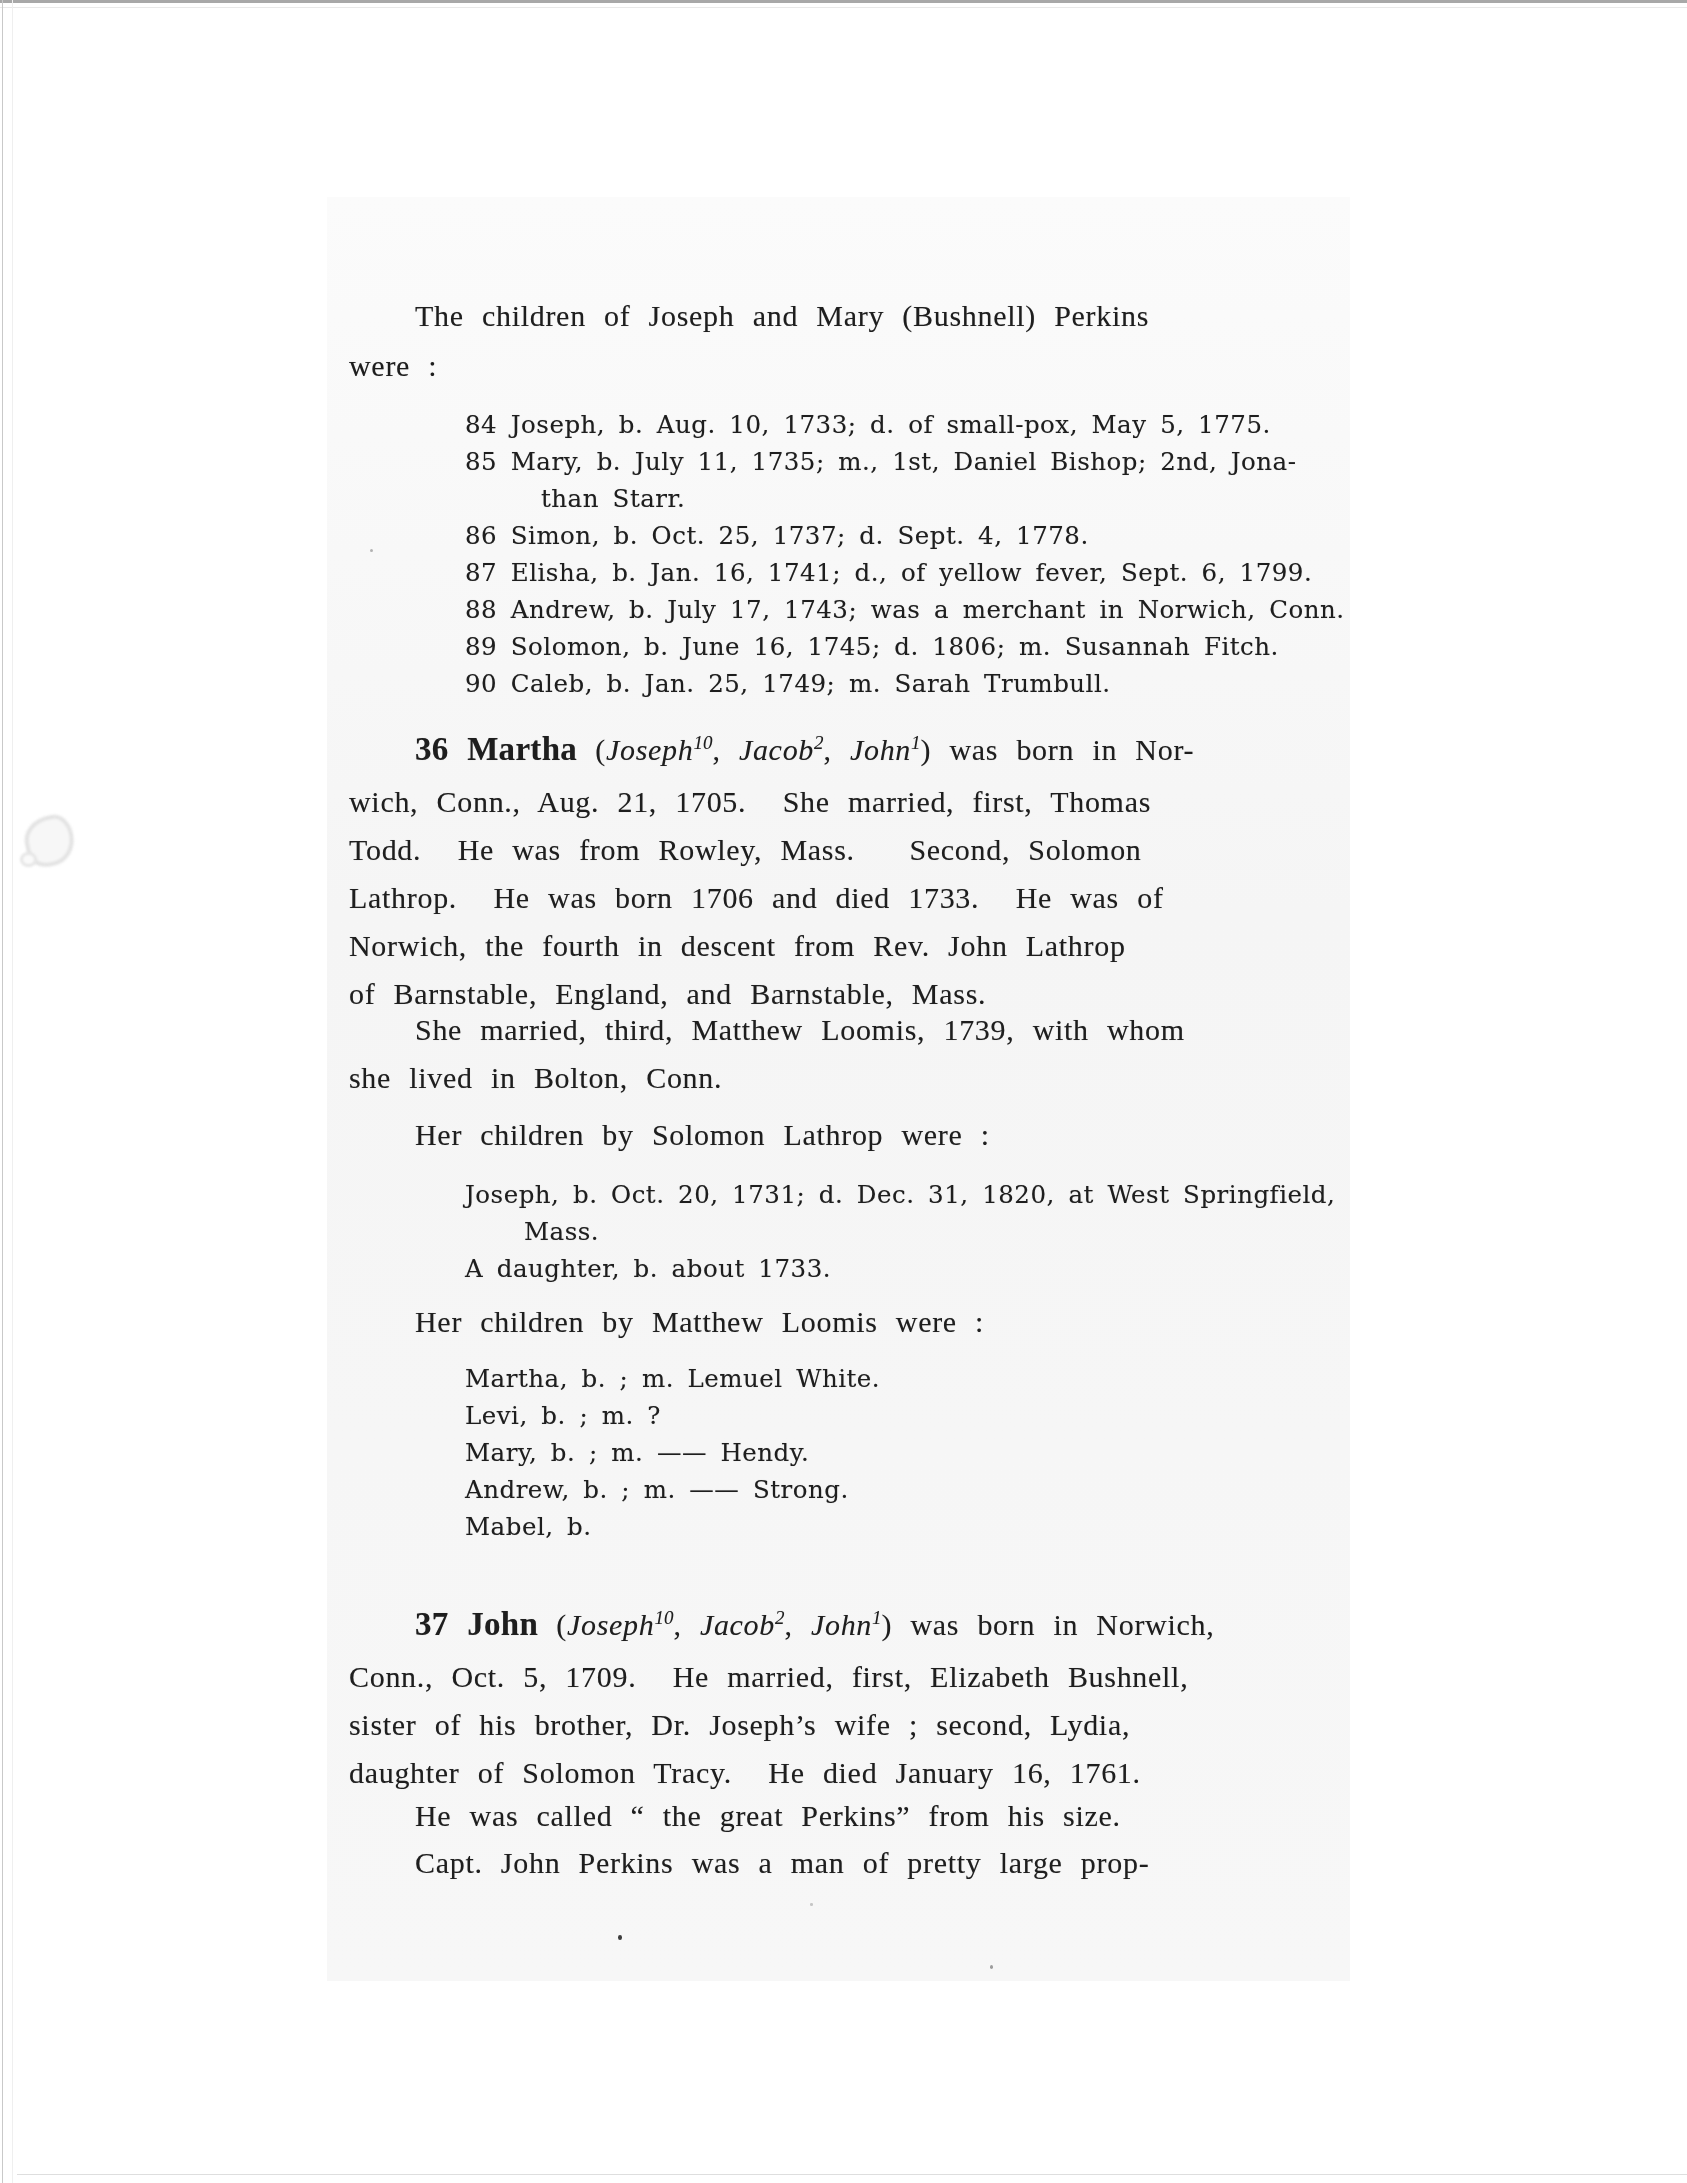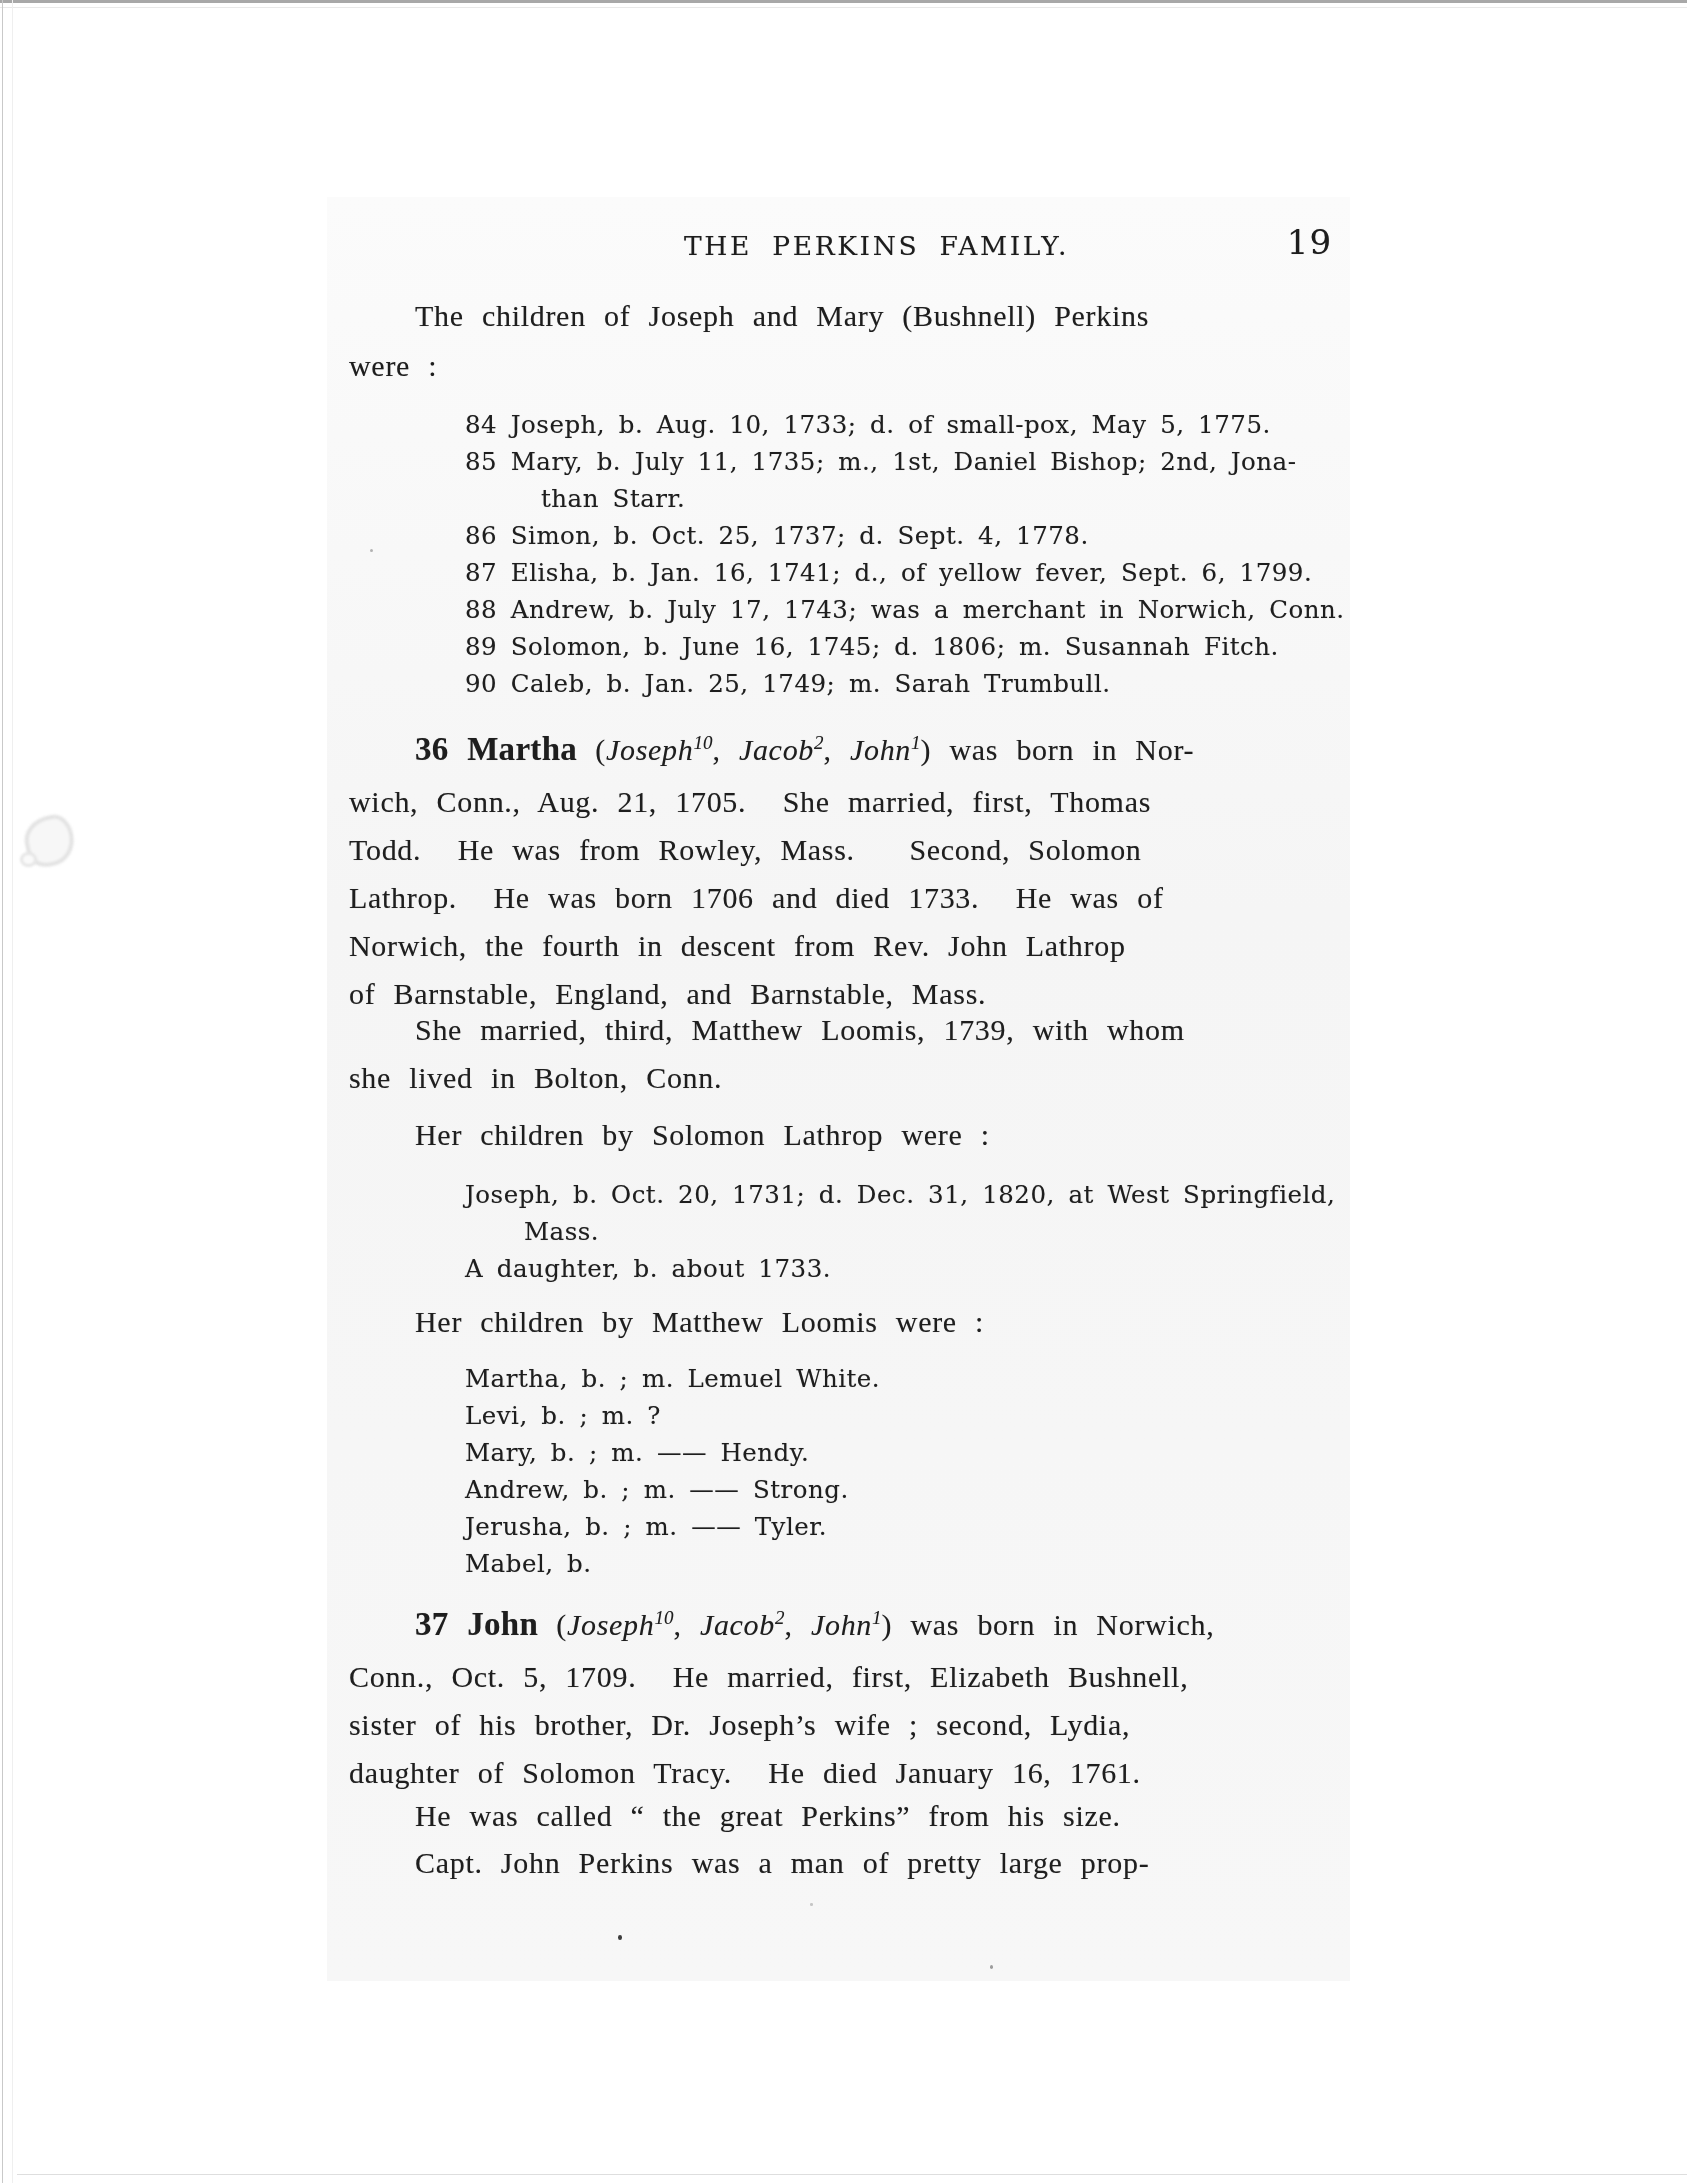--- a/index.html
+++ b/index.html
@@ -86,24 +86,20 @@
   <div class="smudge"></div>
   <div class="smudge-tail"></div>
 
   <div class="speck" style="left:370px;top:549px;width:3.3px;height:3.3px;background:#b2b2b2;"></div>
   <div class="speck" style="left:618px;top:1935px;width:4px;height:4.6px;background:#3c3c3c;"></div>
   <div class="speck" style="left:810px;top:1903px;width:2.6px;height:2.6px;background:#c6c6c6;"></div>
   <div class="speck" style="left:990px;top:1965px;width:3.3px;height:4px;background:#9d9d9d;"></div>
 
   <div class="text-col">
 
-    <div class="header">
-      <div class="title line">THE PERKINS FAMILY.</div>
-      <div class="pagenum line">19</div>
-    </div>
 
     <div class="block" style="top:291px">
       <div class="line body-line intro-line ind">The children of Joseph and Mary (Bushnell) Perkins</div>
       <div class="line body-line intro-line">were :</div>
     </div>
 
     <div class="block" style="top:406px">
       <div class="line list-line list">84 Joseph, b. Aug. 10, 1733; d. of small-pox, May 5, 1775.</div>
       <div class="line list-line list">85 Mary, b. July 11, 1735; m., 1st, Daniel Bishop; 2nd, Jona-</div>
       <div class="line list-line wrapA">than Starr.</div>
@@ -140,21 +136,20 @@
 
     <div class="block" style="top:1298px">
       <div class="line body-line ind">Her children by Matthew Loomis were :</div>
     </div>
 
     <div class="block" style="top:1360px">
       <div class="line list-line list">Martha, b. ; m. Lemuel White.</div>
       <div class="line list-line list">Levi, b. ; m. ?</div>
       <div class="line list-line list">Mary, b. ; m. —— Hendy.</div>
       <div class="line list-line list">Andrew, b. ; m. —— Strong.</div>
-      <div class="line list-line list">Jerusha, b. ; m. —— Tyler.</div>
       <div class="line list-line list">Mabel, b.</div>
     </div>
 
     <div class="block" style="top:1601px">
       <div class="line body-line ind"><span class="sg-b">37 John</span><span class=""> (</span><span class="sg-i">Joseph</span><span class="sg-i sg-sup">10</span><span class="">, </span><span class="sg-i">Jacob</span><span class="sg-i sg-sup">2</span><span class="">, </span><span class="sg-i">John</span><span class="sg-i sg-sup">1</span><span class="">) was born in Norwich,</span></div>
       <div class="line body-line">Conn., Oct. 5, 1709.  He married, first, Elizabeth Bushnell,</div>
       <div class="line body-line">sister of his brother, Dr. Joseph’s wife ; second, Lydia,</div>
       <div class="line body-line">daughter of Solomon Tracy.  He died January 16, 1761.</div>
     </div>
 

